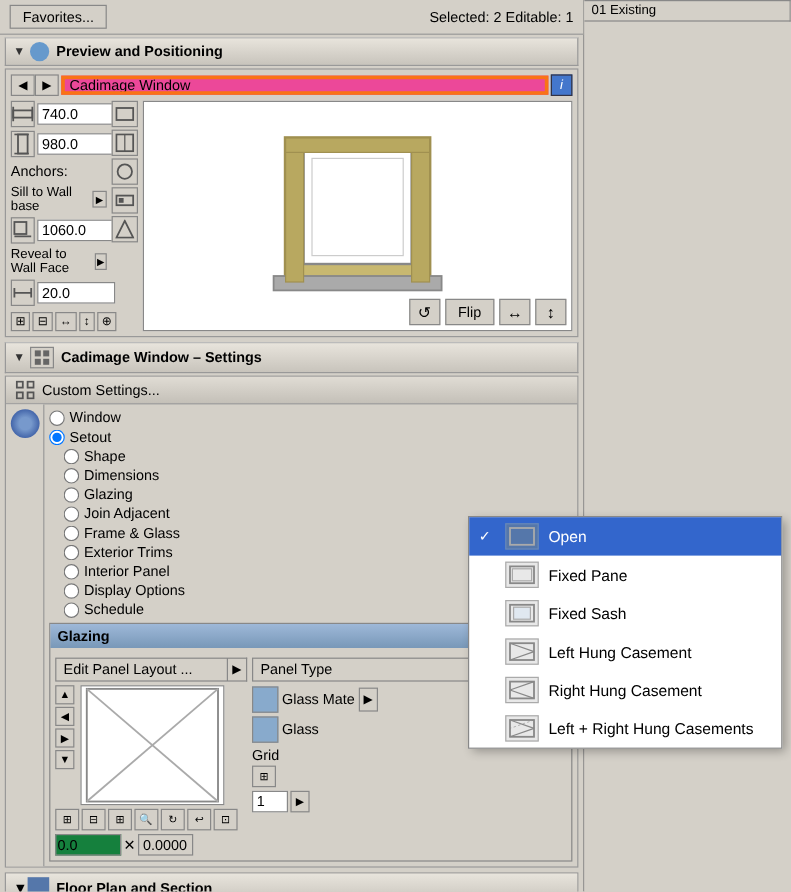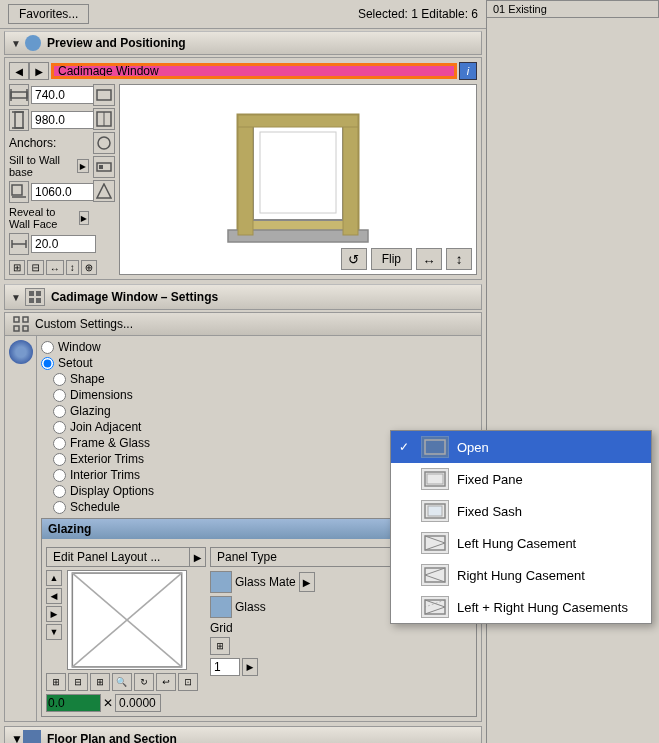--- a/index.html
+++ b/index.html
@@ -637,21 +637,21 @@
       font-size: 8px;
     }
   </style>
 </head>
 <body>
 
 <div class="main-panel">
 
   <div class="top-bar">
     <button class="favorites-btn">Favorites...</button>
-    <span class="selected-info">Selected: 1 Editable: 6</span>
+    <span class="selected-info">Selected: 2 Editable: 1</span>
   </div>
 
   <div class="section-header">
     <span class="arrow">▼</span>
     <span class="section-icon"></span>
     <span class="section-title">Preview and Positioning</span>
   </div>
 
   <div class="preview-section">
 
@@ -842,21 +842,21 @@
           <div class="radio-item" style="padding-left:12px;">
             <input type="radio" name="settings" style="">
             <span>Frame &amp; Glass</span>
           </div>
           <div class="radio-item" style="padding-left:12px;align-items:center;">
             <input type="radio" name="settings" style="">
             <span>Exterior Trims</span>
           </div>
           <div class="radio-item" style="padding-left:12px;">
             <input type="radio" name="settings" style="">
-            <span>Interior Trims</span>
+            <span>Interior Panel</span>
           </div>
           <div class="radio-item" style="padding-left:12px;">
             <input type="radio" name="settings" style="">
             <span>Display Options</span>
           </div>
           <div class="radio-item" style="padding-left:12px;">
             <input type="radio" name="settings" style="">
             <span>Schedule</span>
           </div>
         </div>

